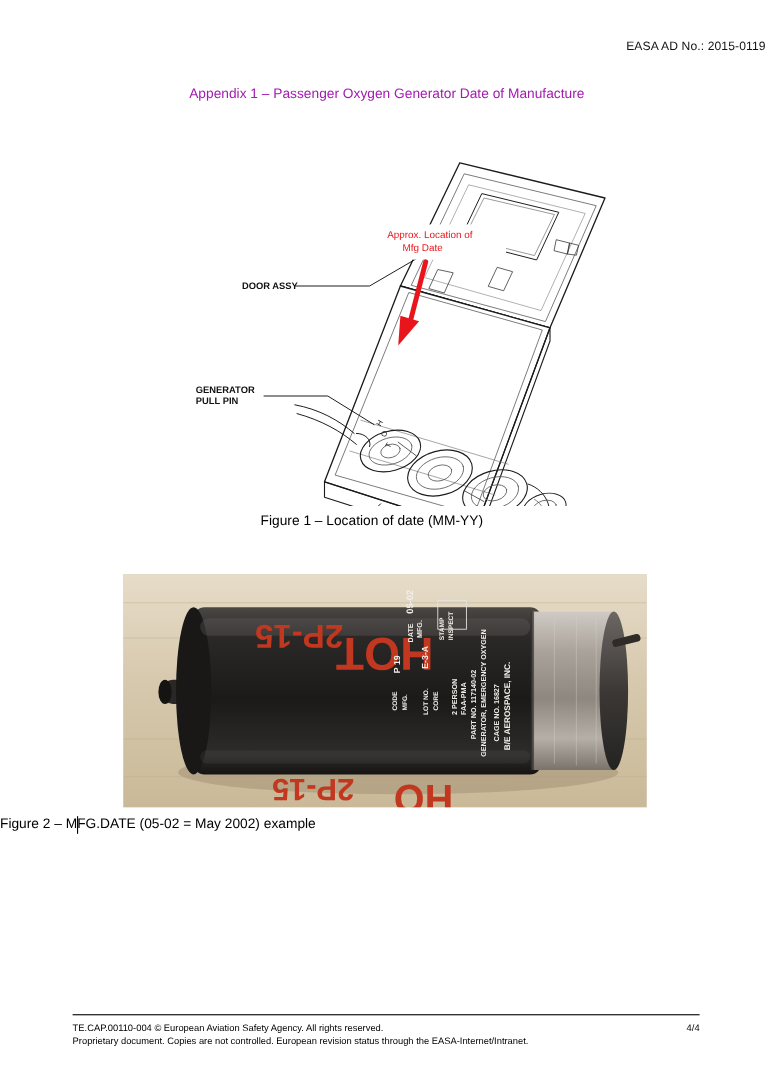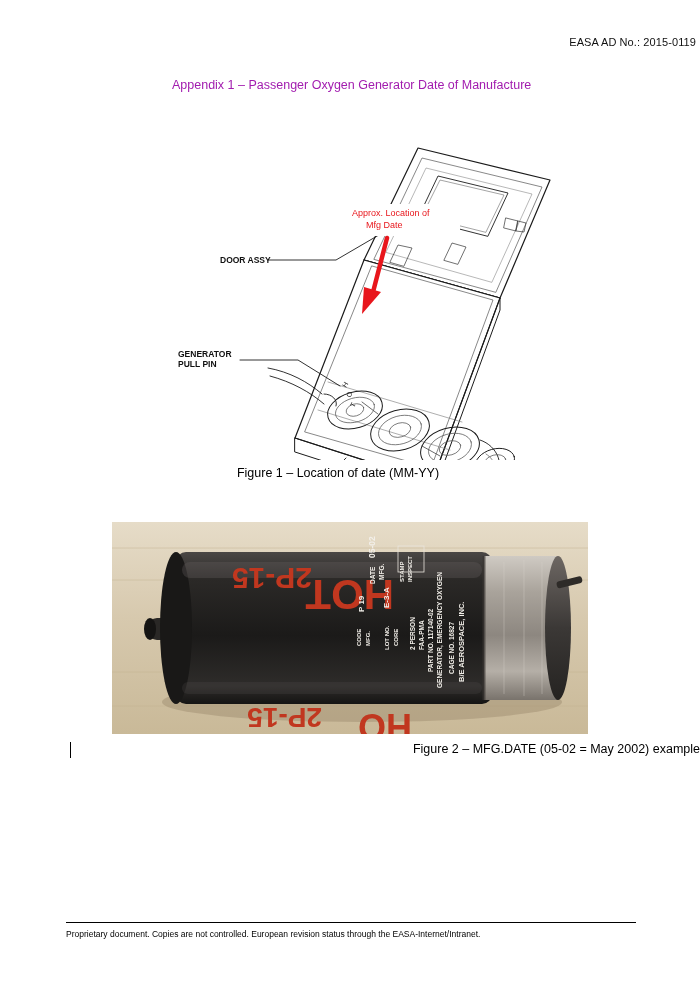--- a/index.html
+++ b/index.html
@@ -70,21 +70,21 @@
     background: #d9cfc0;
     overflow: hidden;
   }
   .photo-svg { display: block; }
 
   .fig2-caption {
     position: absolute;
     top: 742px;
     left: 0;
     width: 700px;
-    text-align: right;
+    text-align: left;
     font-size: 12.5px;
   }
 
   .change-bar {
     position: absolute;
     top: 742px;
     left: 70px;
     width: 1px;
     height: 16px;
     background: #000;
@@ -321,16 +321,20 @@
         <rect x="286" y="24" width="26" height="26" fill="none" stroke="#e8e4dd" stroke-width="0.8"></rect>
       </g>
     </svg>
   </div>
 
   <div class="change-bar"></div>
   <div class="fig2-caption">Figure 2 – MFG.DATE (05-02 = May 2002) example</div>
 
   <div class="footer-rule"></div>
   <div class="footer">
+    <span class="footer-line">
+      <span>TE.CAP.00110-004 © European Aviation Safety Agency. All rights reserved.</span>
+      <span class="footer-page">4/4</span>
+    </span>
     <span class="footer-line">Proprietary document. Copies are not controlled. European revision status through the EASA-Internet/Intranet.</span>
   </div>
 
 </div>
 
 </body></html>

